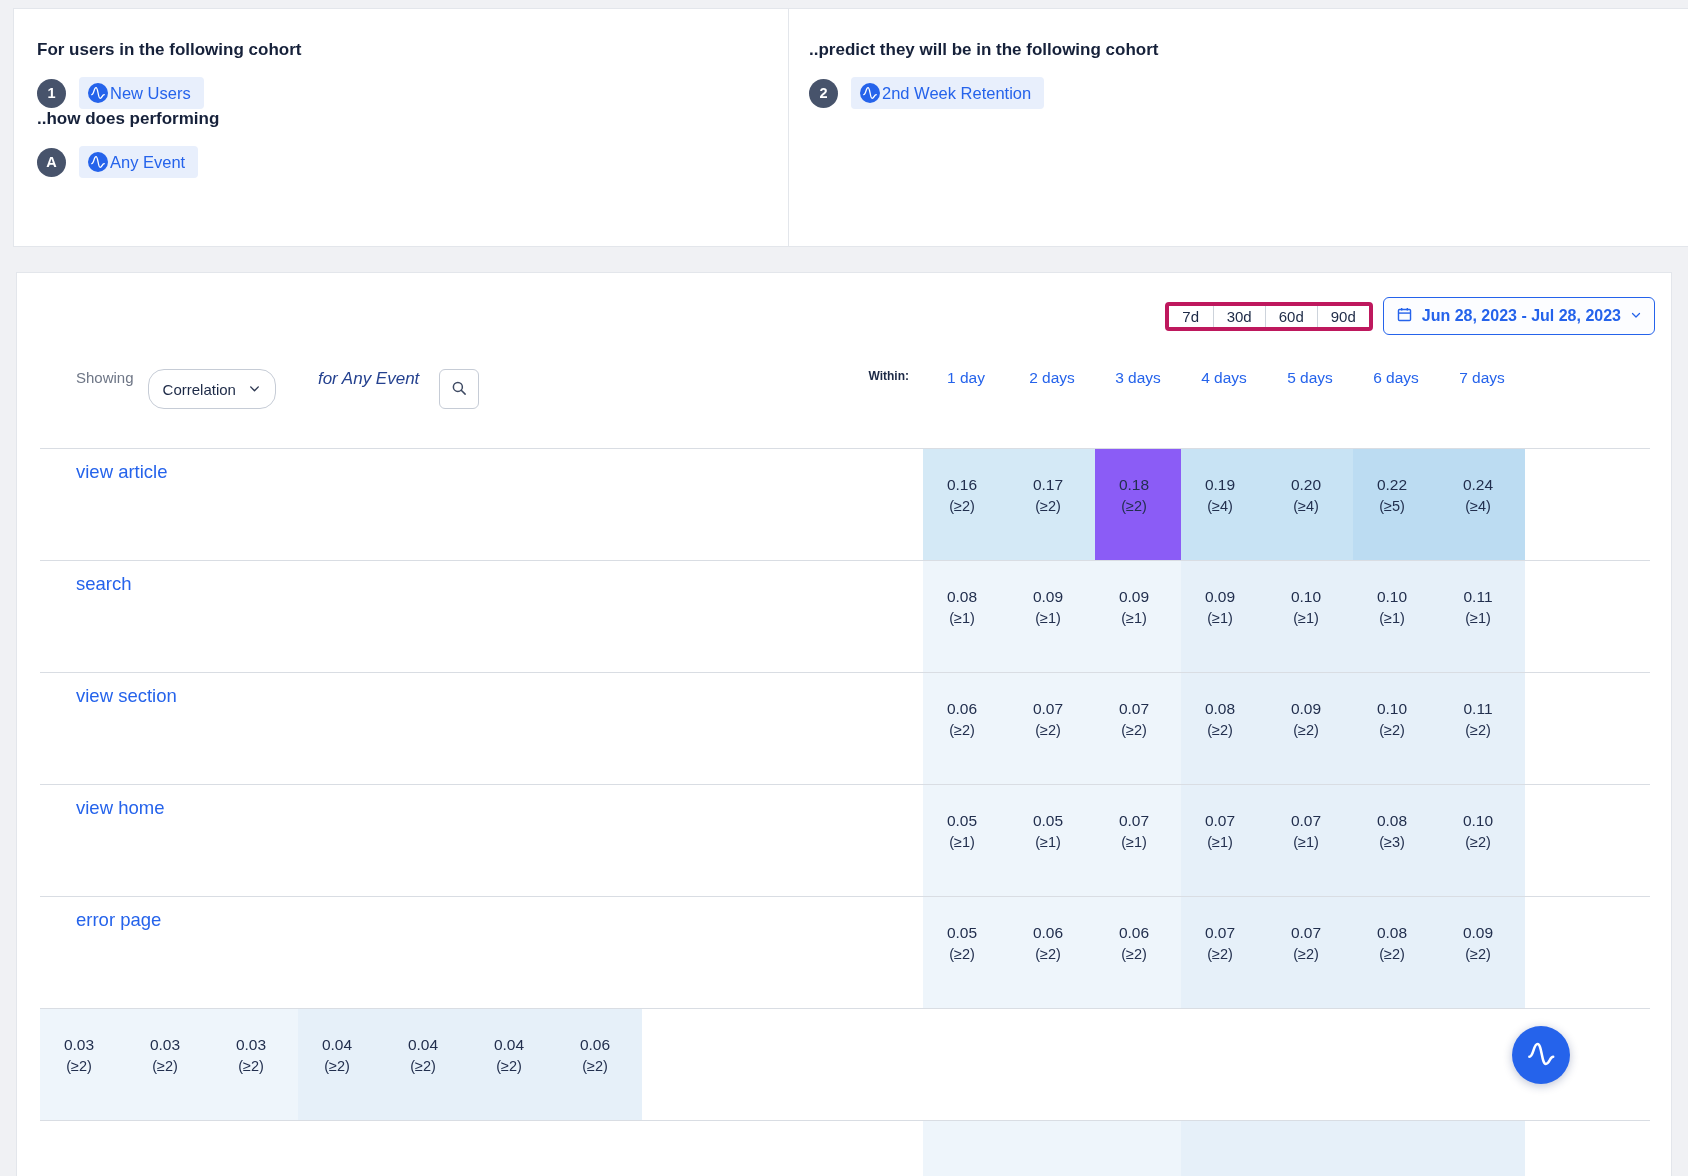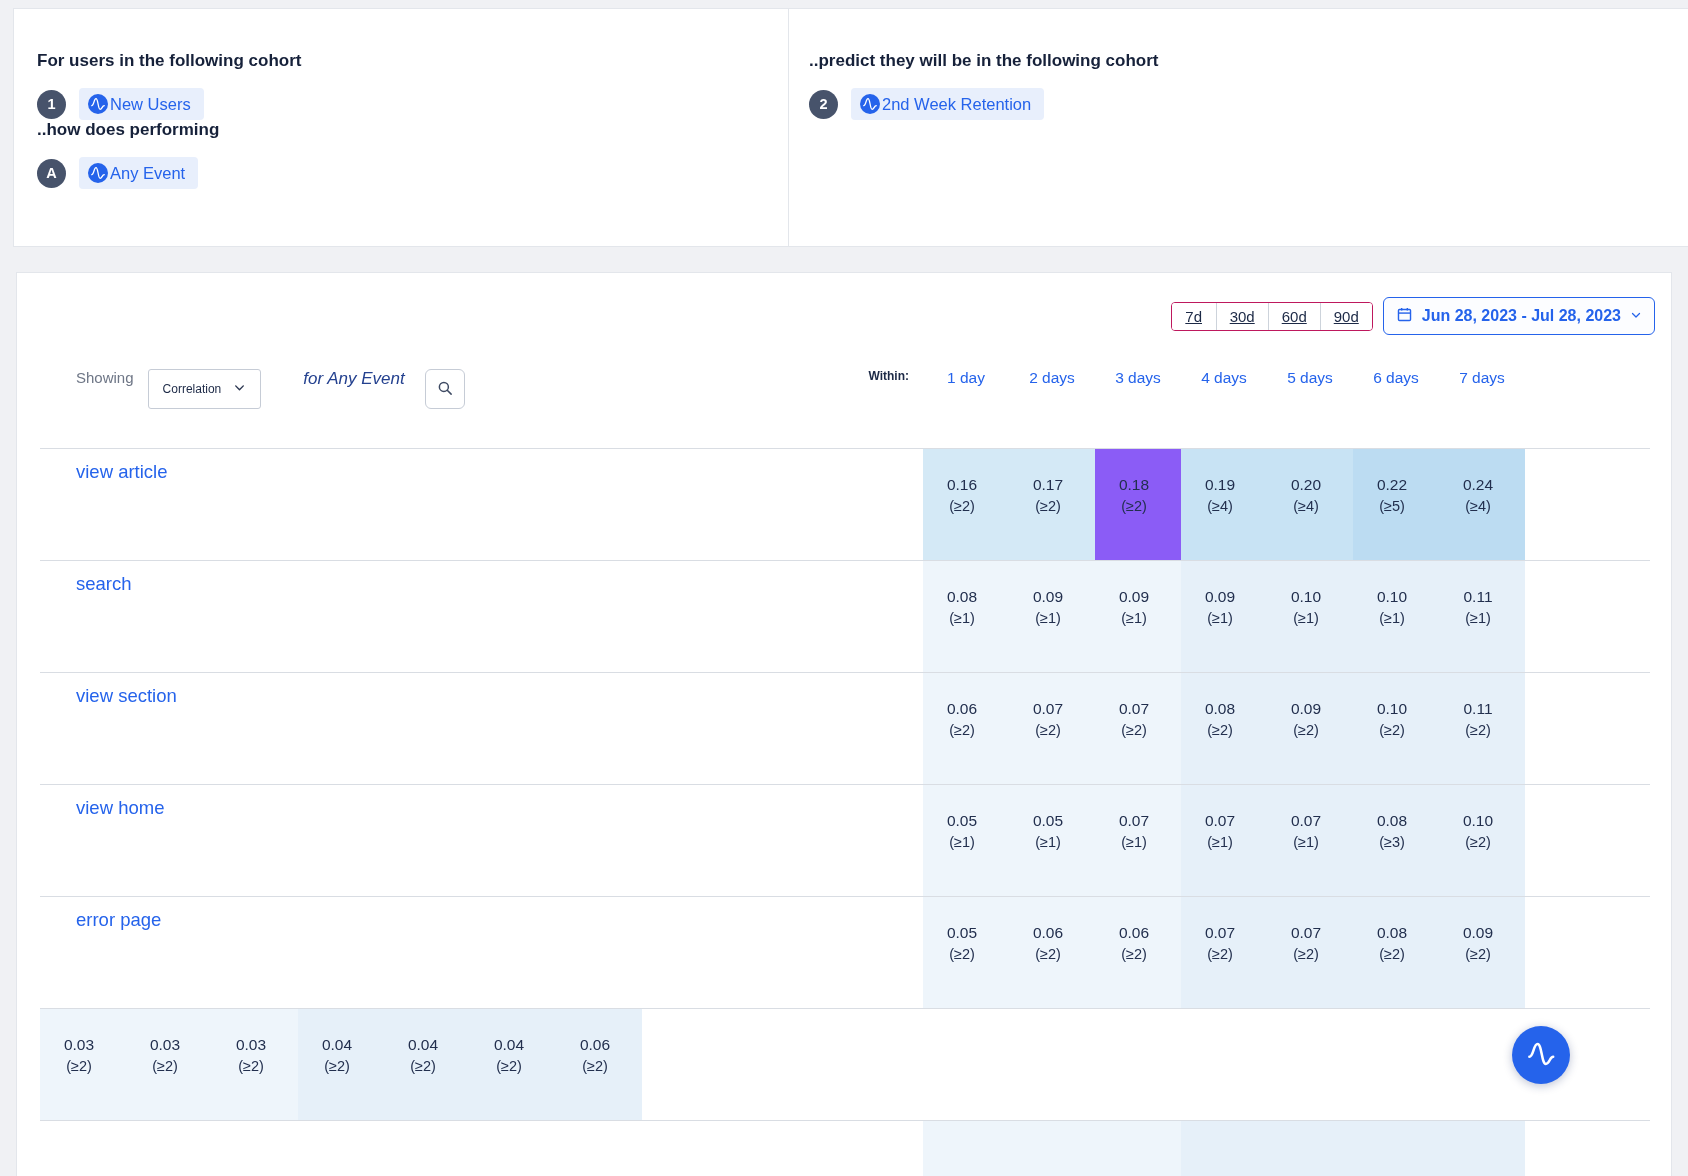--- a/index.html
+++ b/index.html
@@ -10,21 +10,21 @@
     font-family:"Liberation Sans","DejaVu Sans",sans-serif;
     color:#1c2946;
   }
   button { font-family:inherit; }
 
   
   .top-row {
     display:flex; margin:8px 0 0 13px; background:#ffffff;
     border:1px solid #e3e6eb; border-right:none; height:239px;
   }
-  .qpanel { padding:41px 24px 0 23px; }
+  .qpanel { padding:30px 24px 0 23px; }
   .qpanel-left  { width:775px; border-right:1px solid #e3e6eb; }
   .qpanel-right { flex:1; padding-left:20px; }
   .qhead { margin:0; font-size:17px; line-height:21px; font-weight:700; color:#16213a; }
   .chip-row { display:flex; align-items:center; gap:13px; height:30px; margin-top:18px; }
   .chip-row + .qhead { }
   .step-badge {
     width:29px; height:29px; border-radius:50%; background:#47536b; color:#fff;
     font-size:14.5px; font-weight:600; display:flex; align-items:center; justify-content:center;
     flex:0 0 29px;
   }
@@ -34,38 +34,38 @@
     color:#2563eb; cursor:pointer; line-height:20px;
   }
   .amp-svg { display:block; }
 
   
   .main-panel {
     margin:25px 16px 0; background:#fff; border:1px solid #e3e6eb; border-bottom:none;
     height:904px; overflow:hidden;
   }
   .toolbar { display:flex; justify-content:flex-end; align-items:center; padding:24px 16px 0 0; gap:10px; }
-  .range-group { display:flex; border:1px solid #be185d; border-radius:4px; overflow:hidden; height:29px; background:#fff;text-decoration:underline; }
+  .range-group { display:flex; border:4px solid #be185d; border-radius:4px; overflow:hidden; height:29px; background:#fff; }
   .range-btn {
     min-width:44px; padding:0 13px; background:#fff; border:none; border-left:1px solid #cdd3db;
     font-size:15px; color:#1c2946; cursor:pointer;
   }
   .range-btn:first-child { border-left:none; }
   .date-btn {
     display:flex; align-items:center; gap:9px; height:38px; padding:0 12px;
     background:#fcfdff; border:1.5px solid #2563eb; border-radius:6px;
     color:#2563eb; font-size:16px; font-weight:700; cursor:pointer;
   }
 
   .controls { display:flex; align-items:flex-start; margin-top:34px; padding:0 146px 0 59px; height:40px; }
   .showing { color:#6e7686; font-size:15px; margin-right:14px; }
   .metric-dd {
     display:flex; align-items:center; gap:12px; height:40px; padding:0 14px;
-    border:1px solid #c6ccd6; border-radius:3px; background:#fff;
-    font-size:12px; font-weight:500; color:#1c2946; cursor:pointer;
+    border:1px solid #c6ccd6; border-radius:16px; background:#fff;
+    font-size:15px; font-weight:500; color:#1c2946; cursor:pointer;
   }
   .for-event { margin-left:42px; font-style:italic; font-size:17px; font-weight:500; color:#24418f; cursor:pointer; }
   .search-btn {
     margin-left:20px; width:40px; height:40px; border:1px solid #c6ccd6; border-radius:6px;
     background:#fff; display:flex; align-items:center; justify-content:center; cursor:pointer;
   }
   .spacer { flex:1; }
   .within { font-size:12px; font-weight:600; color:#1c2946; margin-right:14px; white-space:nowrap; }
   .day-labels { display:grid; grid-template-columns:repeat(7,86px); }
   .day-link { text-align:center; color:#2563eb; font-size:15.5px; font-weight:500; cursor:pointer; }

